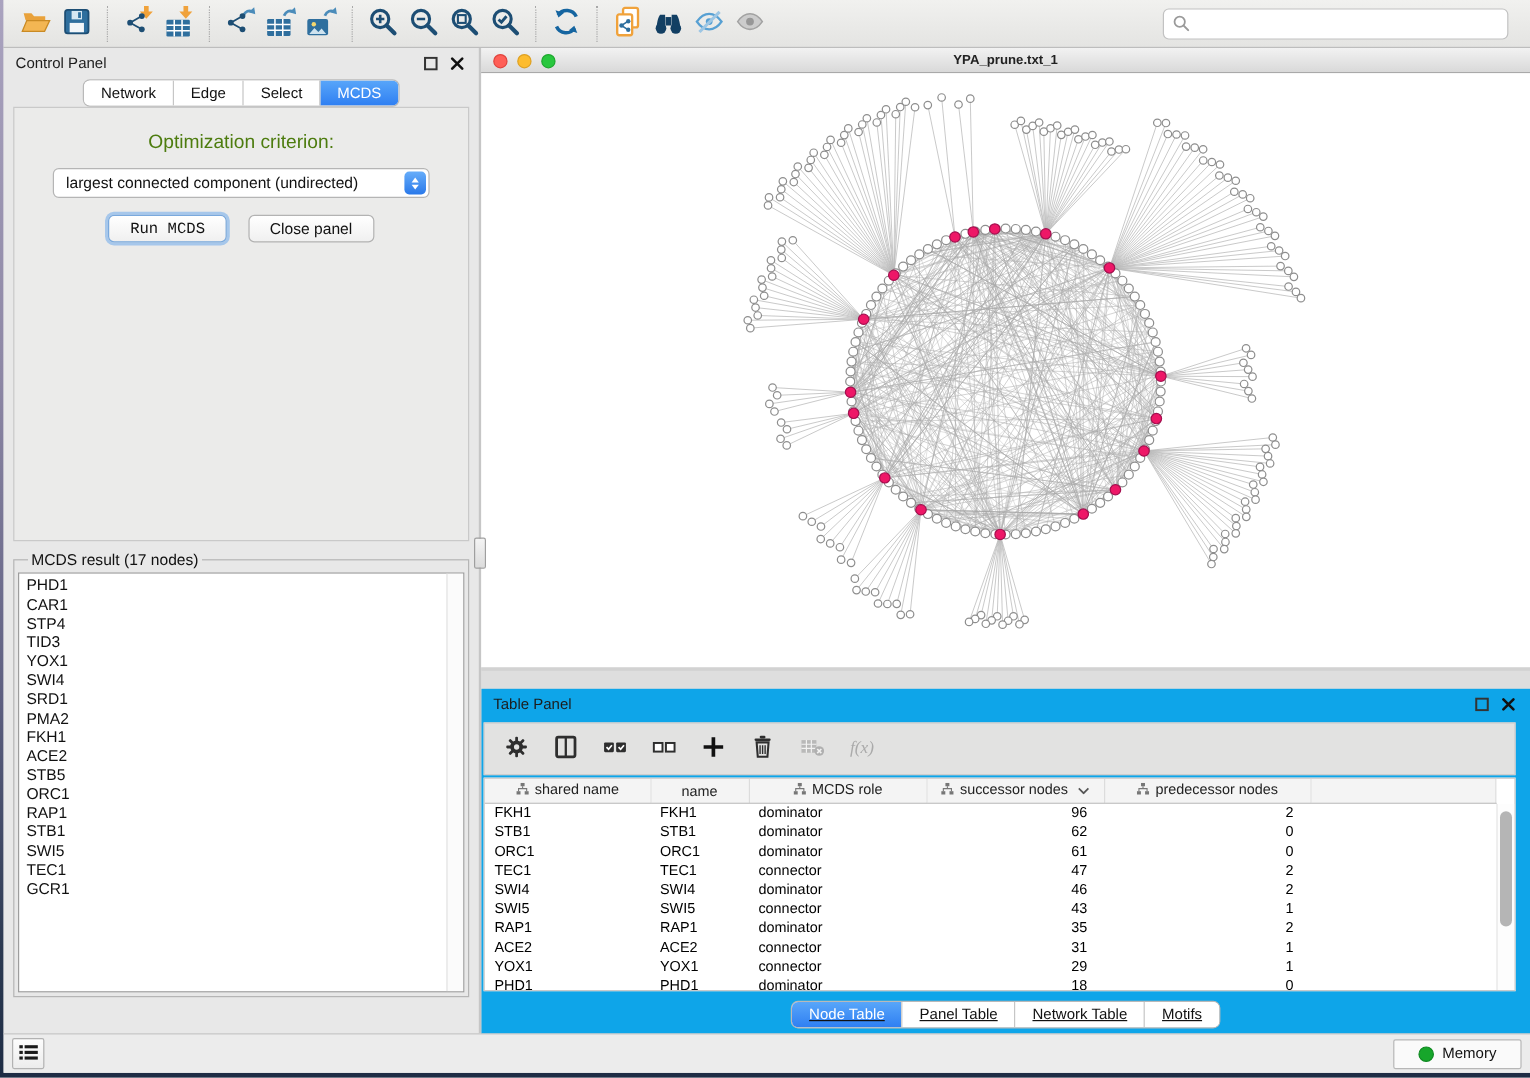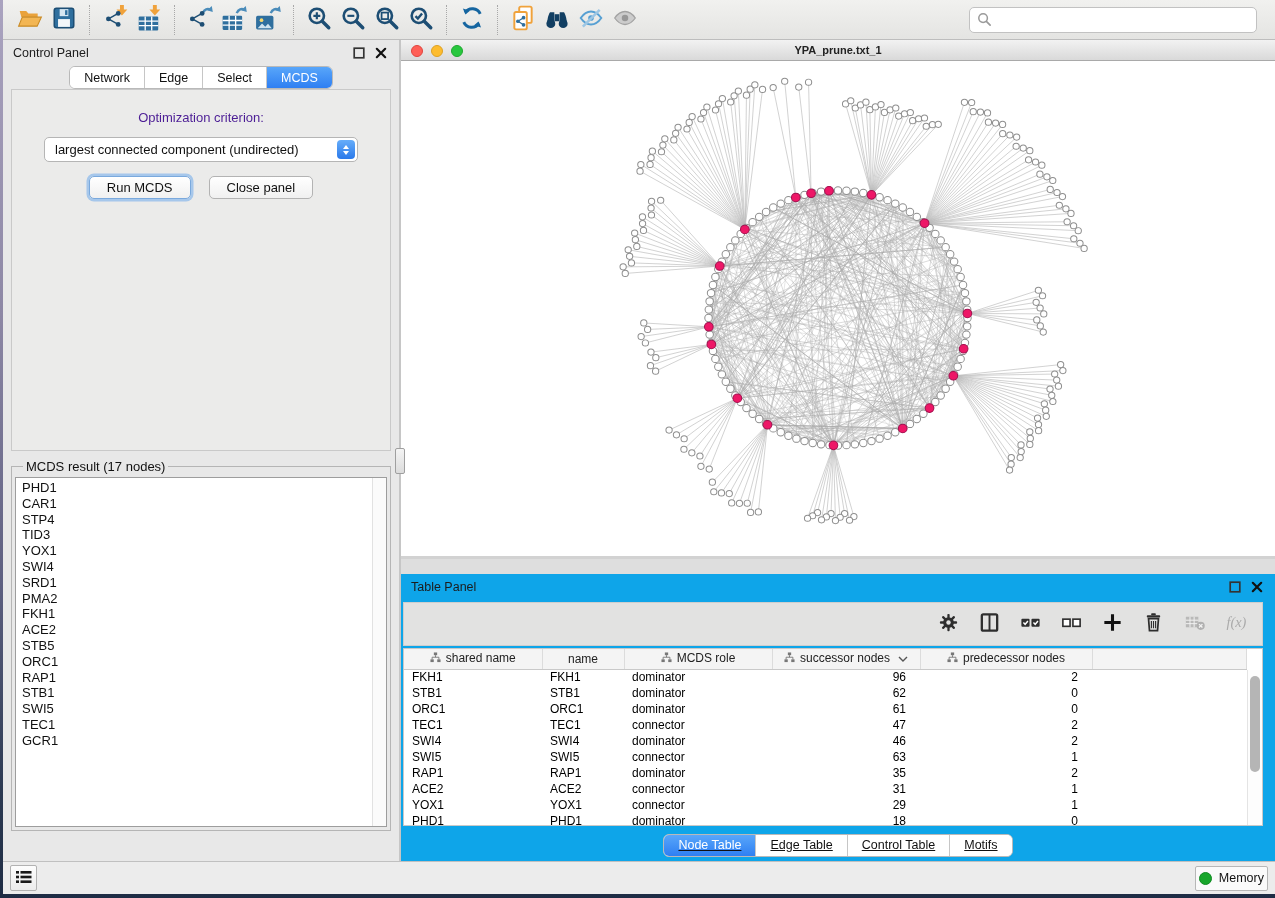--- a/index.html
+++ b/index.html
@@ -29,29 +29,29 @@
   .cpanel { width:398px; flex:0 0 398px; background:#e8e8e8; border-right:2px solid #c6c6c6; position:relative; }
   .panel-head { height:26px; display:flex; align-items:center; padding:0 12px 0 10px; font-size:12.5px; color:#1c1c1c; }
   .panel-head .wicons { margin-left:auto; display:flex; gap:10px; align-items:center; }
   .wicon { width:12px; height:12px; display:inline-flex; cursor:pointer; }
   .seg { display:flex; border:1px solid #b9b9b9; border-radius:6px; overflow:hidden; background:#fff; height:23px; }
   .seg-btn { border:none; background:#fff; font-size:12.5px; padding:0 14px; border-left:1px solid #c6c6c6; cursor:pointer; color:#111; }
   .seg-btn:first-child { border-left:none; }
   .seg-btn.active { background:linear-gradient(180deg,#58a6fa,#2f7ff2); color:#fff; }
   .cp-tabs-row { display:flex; justify-content:center; }
   .cp-box { margin:0 8px; border:1px solid #c9c9c9; background:#ebebea; height:362px; text-align:center; }
-  .opt-label { margin-top:20px; font-size:13px; color:#4c1d95; }
+  .opt-label { margin-top:20px; font-size:16px; color:#4d7c0f; }
   .selectbox { position:relative; width:314px; height:25px; margin:12px auto 0; background:#fff; border:1px solid #b5b5b5; border-radius:5px; display:flex; align-items:center; padding:0 26px 0 10px; font-size:13px; cursor:pointer; text-align:left; }
   .stepper { position:absolute; right:2px; top:2px; bottom:2px; width:18px; border-radius:4px; background:linear-gradient(180deg,#66adfa,#2a79ea); display:flex; flex-direction:column; align-items:center; justify-content:center; gap:2px; }
   .stepper i { display:block; width:0; height:0; border-left:3.5px solid transparent; border-right:3.5px solid transparent; }
   .stepper i.up { border-bottom:4.5px solid #fff; }
   .stepper i.dn { border-top:4.5px solid #fff; }
   .btn-row { margin-top:14px; display:flex; justify-content:center; gap:18px; }
   .aqua-btn { height:23px; padding:0 17px; font-size:13px; background:linear-gradient(#ffffff,#f0f0f0); border:1px solid #b3b3b3; border-radius:5px; cursor:pointer; color:#111; }
-  .aqua-btn.focused { border-color:#7aa9dd; box-shadow:0 0 0 2.5px rgba(110,170,235,.55); }
+  .aqua-btn.focused { border-color:#7aa9dd; box-shadow:0 0 0 2.5px rgba(110,170,235,.55);font-family:Liberation Mono, monospace; }
   .mcds-fieldset { margin:8px 8px 0; border:1px solid #b5b5b5; height:372px; padding:3px; }
   .mcds-fieldset legend { font-size:13px; padding:0 3px; margin-left:8px; color:#111; }
   .listbox { width:100%; height:100%; background:#fff; border:1px solid #9d9d9d; overflow:hidden; position:relative; padding:2px 16px 0 6px; }
   .listbox ul { list-style:none; }
   .listbox li { font-size:13px; line-height:15.8px; cursor:default; }
   .list-track { position:absolute; right:0; top:0; bottom:0; width:14px; background:#fbfbfb; border-left:1px solid #e2e2e2; }
   .split-handle { position:absolute; right:-6px; top:408px; width:10px; height:26px; background:linear-gradient(#f4f4f4,#dcdcdc); border:1px solid #9f9f9f; border-radius:2px; z-index:6; cursor:col-resize; }
 
   
   .rightcol { flex:1; display:flex; flex-direction:column; min-width:0; background:#dedede; }
@@ -60,40 +60,40 @@
   .traffic { position:absolute; left:10px; top:4.5px; display:flex; gap:8px; }
   .light { width:12px; height:12px; border-radius:50%; cursor:pointer; }
   .light.red { background:#ff5f57; border:1px solid #e0443e; }
   .light.yellow { background:#fdbc2e; border:1px solid #dea123; }
   .light.green { background:#28c73e; border:1px solid #1ea82f; }
   .canvas { flex:1; background:#fff; position:relative; }
   .canvas svg { position:absolute; inset:0; width:100%; height:100%; }
 
   
   .tpanel { flex:1; display:flex; flex-direction:column; background:#0ea5e9; min-height:0;margin-top:15px; }
-  .tp-toolbar { height:44px; flex:0 0 44px; margin:2px 12px 2px 2px; background:#e2e2e1; border:1px solid #cecece; display:flex; align-items:center; gap:4px; padding:0 8px;justify-content:flex-end; }
+  .tp-toolbar { height:44px; flex:0 0 44px; margin:2px 12px 2px 2px; background:#e2e2e1; border:1px solid #cecece; display:flex; align-items:center; gap:4px; padding:0 8px; }
   .tp-toolbar .tbtn { width:37px; }
   .tp-toolbar .tbtn svg { width:23px; height:23px; }
   .tp-toolbar .tbtn.dim { opacity:.95; }
   .tablewrap { flex:1; margin:0 12px 3px 2px; background:#fff; border:1px solid #c9c9c9; position:relative; overflow:hidden; }
   table { border-collapse:collapse; width:calc(100% - 15px); table-layout:fixed; }
   thead th { height:20px; background:#f4f4f4; border-bottom:1px solid #c9c9c9; border-right:1px solid #dcdcdc; font-weight:normal; font-size:12px; color:#222; text-align:center; white-space:nowrap; overflow:hidden; cursor:pointer; }
   thead th .hicon { vertical-align:-1px; margin-right:5px; }
   thead th .sort { margin-left:8px; }
   tbody td { height:16px; font-size:12px; padding:0 8px; white-space:nowrap; overflow:hidden; color:#000; }
   tbody td.num { text-align:right; padding-right:14px; }
   col.c1{width:138px;} col.c2{width:82px;} col.c3{width:148px;} col.c4{width:148px;} col.c5{width:172px;} col.cf{width:auto;}
   .vtrack { position:absolute; top:21px; right:0; bottom:0; width:15px; background:#fdfdfd; border-left:1px solid #e4e4e4; }
   .vthumb { position:absolute; top:6px; left:2px; right:2px; height:96px; background:#b5b5b5; border-radius:7px; cursor:pointer; }
   .tp-tabs { height:32px; flex:0 0 32px; display:flex; align-items:center; justify-content:center;text-decoration:underline; }
 
   
   .statusbar { height:33px; flex:0 0 33px; background:#ececec; border-top:1px solid #c0c0c0; display:flex; align-items:center; padding:0 7px; }
   .sq-btn { width:27px; height:26px; border:1px solid #b2b2b2; background:linear-gradient(#fdfdfd,#ececec); display:flex; align-items:center; justify-content:center; cursor:pointer; border-radius:2px; }
-  .mem-btn { margin-left:auto; height:25px; border:1px solid #b7b7b7; background:#fafafa; display:flex; align-items:center; gap:7px; padding:0 3px; font-size:12.5px; cursor:pointer; border-radius:2px; color:#111; }
+  .mem-btn { margin-left:auto; height:25px; border:1px solid #b7b7b7; background:#fafafa; display:flex; align-items:center; gap:7px; padding:0 20px; font-size:12.5px; cursor:pointer; border-radius:2px; color:#111; }
   .mem-dot { width:13px; height:13px; border-radius:50%; background:#17a62b; border:1px solid #108a22; }
 </style>
 </head>
 <body>
 
 <div class="app">
 
   <div class="toolbar" id="main-toolbar">
       <button class="tbtn">
         <span class="ticon"><svg viewBox="0 0 24 24">
@@ -1459,21 +1459,21 @@
                   <td>SWI4</td>
                   <td>dominator</td>
                   <td class="num">46</td>
                   <td class="num">2</td>
                   <td></td>
                 </tr>
                 <tr>
                   <td>SWI5</td>
                   <td>SWI5</td>
                   <td>connector</td>
-                  <td class="num">63</td>
+                  <td class="num">43</td>
                   <td class="num">1</td>
                   <td></td>
                 </tr>
                 <tr>
                   <td>RAP1</td>
                   <td>RAP1</td>
                   <td>dominator</td>
                   <td class="num">35</td>
                   <td class="num">2</td>
                   <td></td>
@@ -1504,22 +1504,22 @@
                 </tr>
               </tbody>
           </table>
           <div class="vtrack">
               <div class="vthumb"></div>
             </div>
         </div>
         <div class="tp-tabs">
             <div class="seg" id="tp-tabs">
               <button class="seg-btn active">Node Table</button>
-              <button class="seg-btn">Edge Table</button>
-              <button class="seg-btn">Control Table</button>
+              <button class="seg-btn">Panel Table</button>
+              <button class="seg-btn">Network Table</button>
               <button class="seg-btn">Motifs</button>
             </div>
           </div>
       </div>
     </div>
   </div>
 
   <div class="statusbar">
     <button class="sq-btn">
         <span><svg viewBox="0 0 16 14" width="16" height="14">

